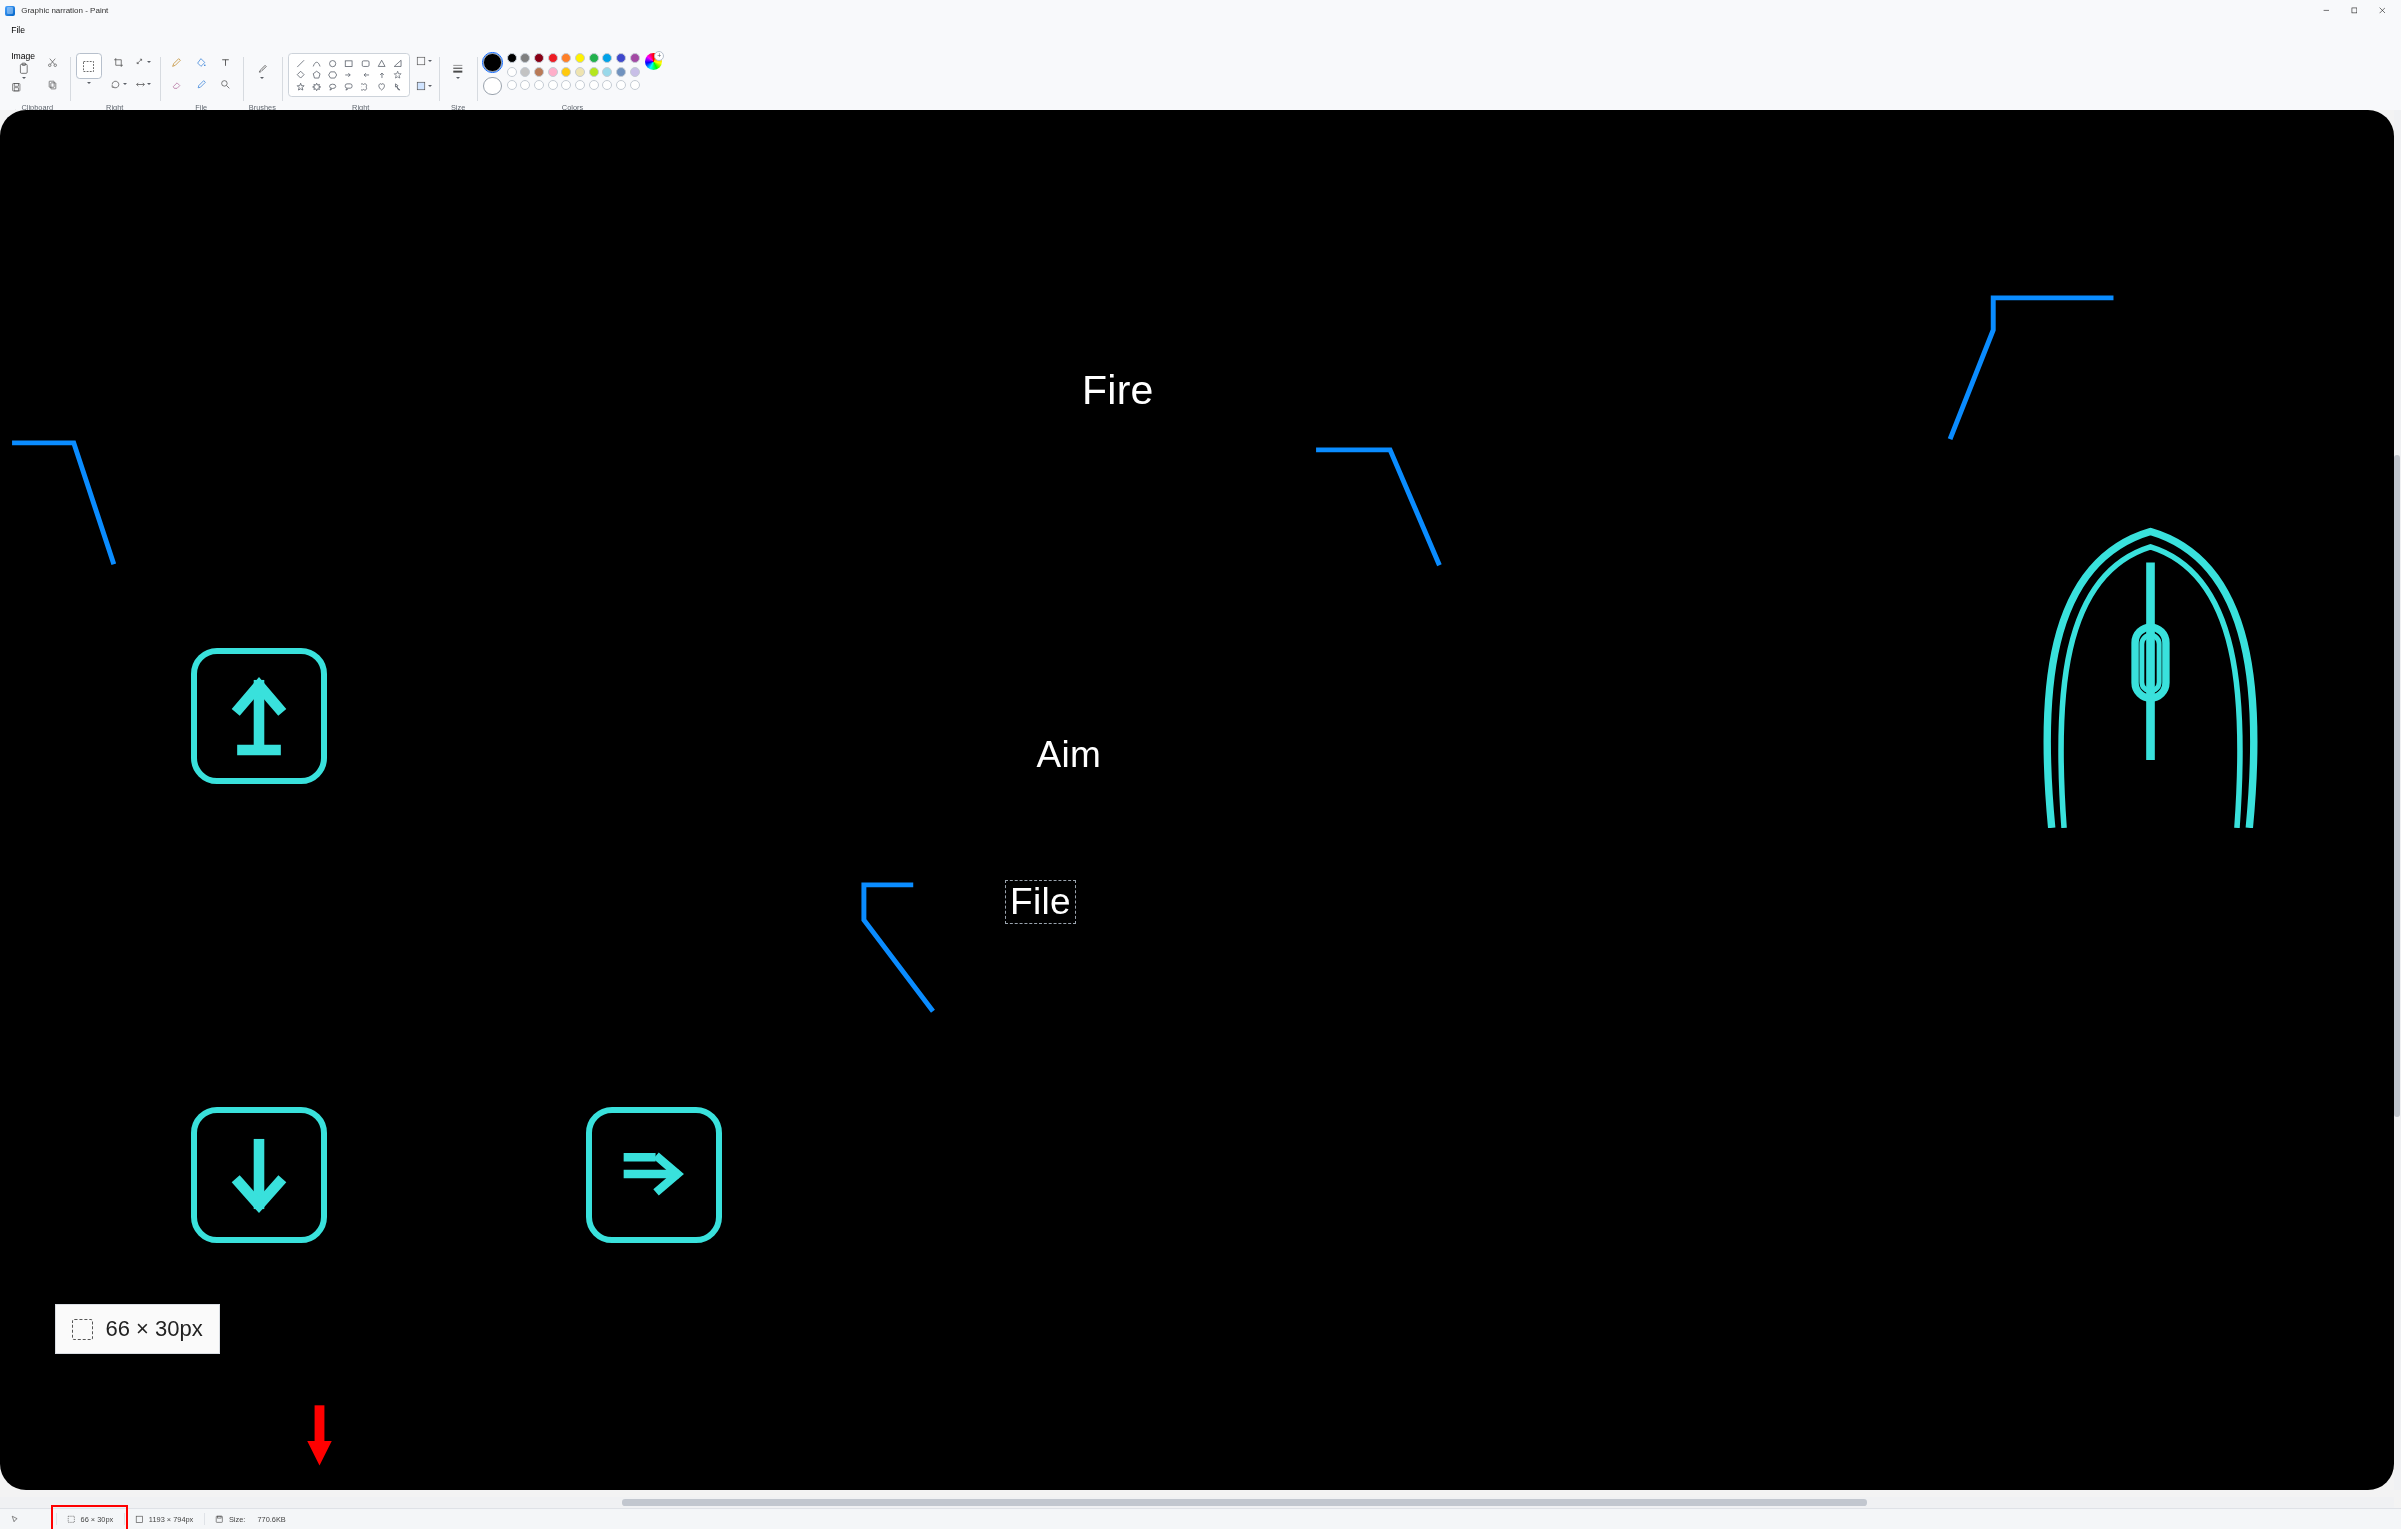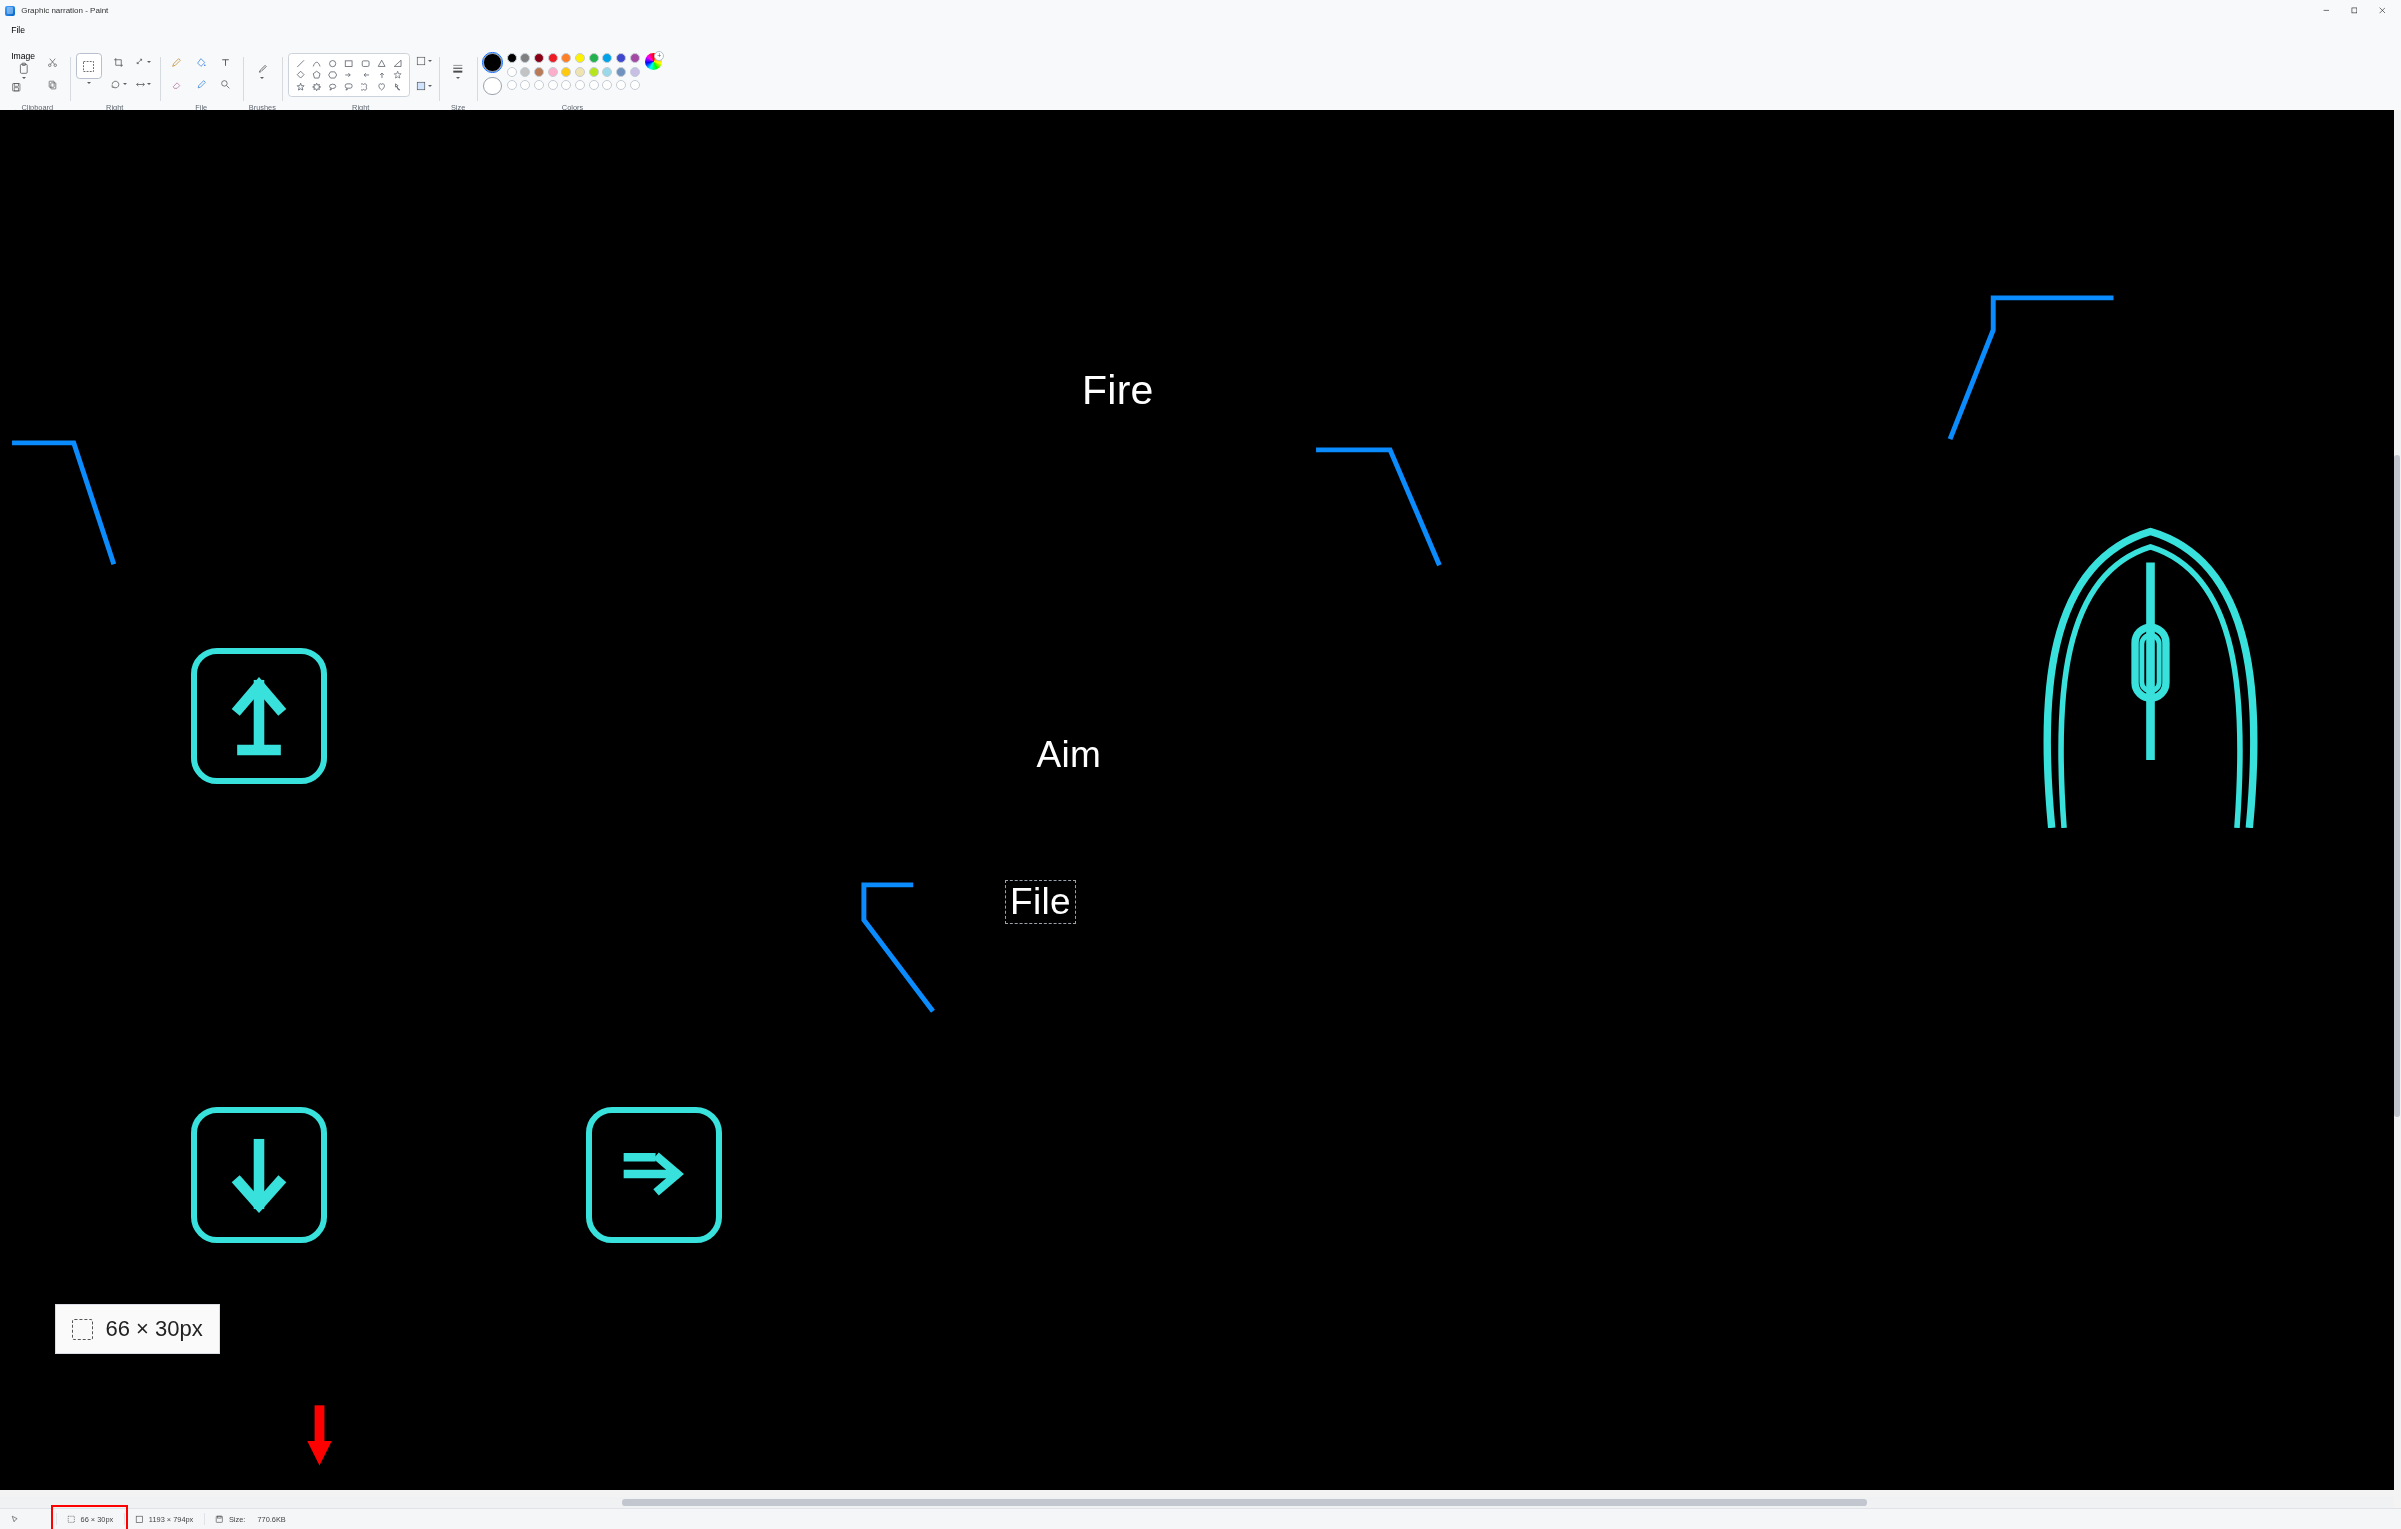--- a/index.html
+++ b/index.html
@@ -56,21 +56,21 @@
 .sw-col { display:flex; flex-direction:column; gap:5px;}
 .sw-grid { display:flex; flex-direction:column; gap:3.7px;}
 .sw-line { display:flex; gap:3.7px;}
 .sw { width:10px;height:10px;border-radius:50%; border:0.6px solid #c5ccd4; display:inline-block; cursor:pointer;}
 .sw.empty { background:#fff;}
 .edit-colors { width:17.3px;height:17.3px; border-radius:50%; background: conic-gradient(red,orange,yellow,lime,cyan,blue,magenta,red); position:relative; cursor:pointer;}
 .edit-colors::after { content:"+"; position:absolute; right:-2.5px; top:-2.5px; width:8.6px;height:8.6px;border-radius:50%;background:#fff;border:0.6px solid #b7c0cc;font-size:6.8px;line-height:7.4px;text-align:center;color:#5a5f66;}
 
 
 .workbench { position:absolute; left:0; right:0; top: 110px; bottom: 21px; background:#f3f3f3; overflow:hidden;}
-.canvas { position:absolute; left:0; top:0; width: calc(100% - 7.4px); height: calc(100% - 18.5px); background:#000; }
+.canvas { position:absolute; left:0; top:0; width: calc(100% - 7.4px); height: calc(100% - 18.5px); background:#000;border-radius:26px; }
 .canvas-text { color:#fff; font-weight:300; letter-spacing:0.3px;}
 .fire { position:absolute; left:45.2%; top:18.6%; font-size:41px;}
 .aim { position:absolute; left:43.3%; top:45.2%; font-size:37px;}
 .rightlbl { position:absolute; left:42%; top:55.8%; font-size:37px; border:0.6px dashed #9aa3ad; padding:0 3.7px;}
 
 .key { position:absolute; border:6.2px solid #39e1dc; border-radius:26px; background:transparent;}
 .key.up { left:8%; top:39%; width:136px; height:136px;}
 .key.right { left:24.5%; top:72.3%; width:136px; height:136px;}
 .key.down { left:8%; top:72.3%; width:136px; height:136px;}
 .key .arrow { position:absolute; left:50%; top:50%; transform:translate(-50%,-50%);}

